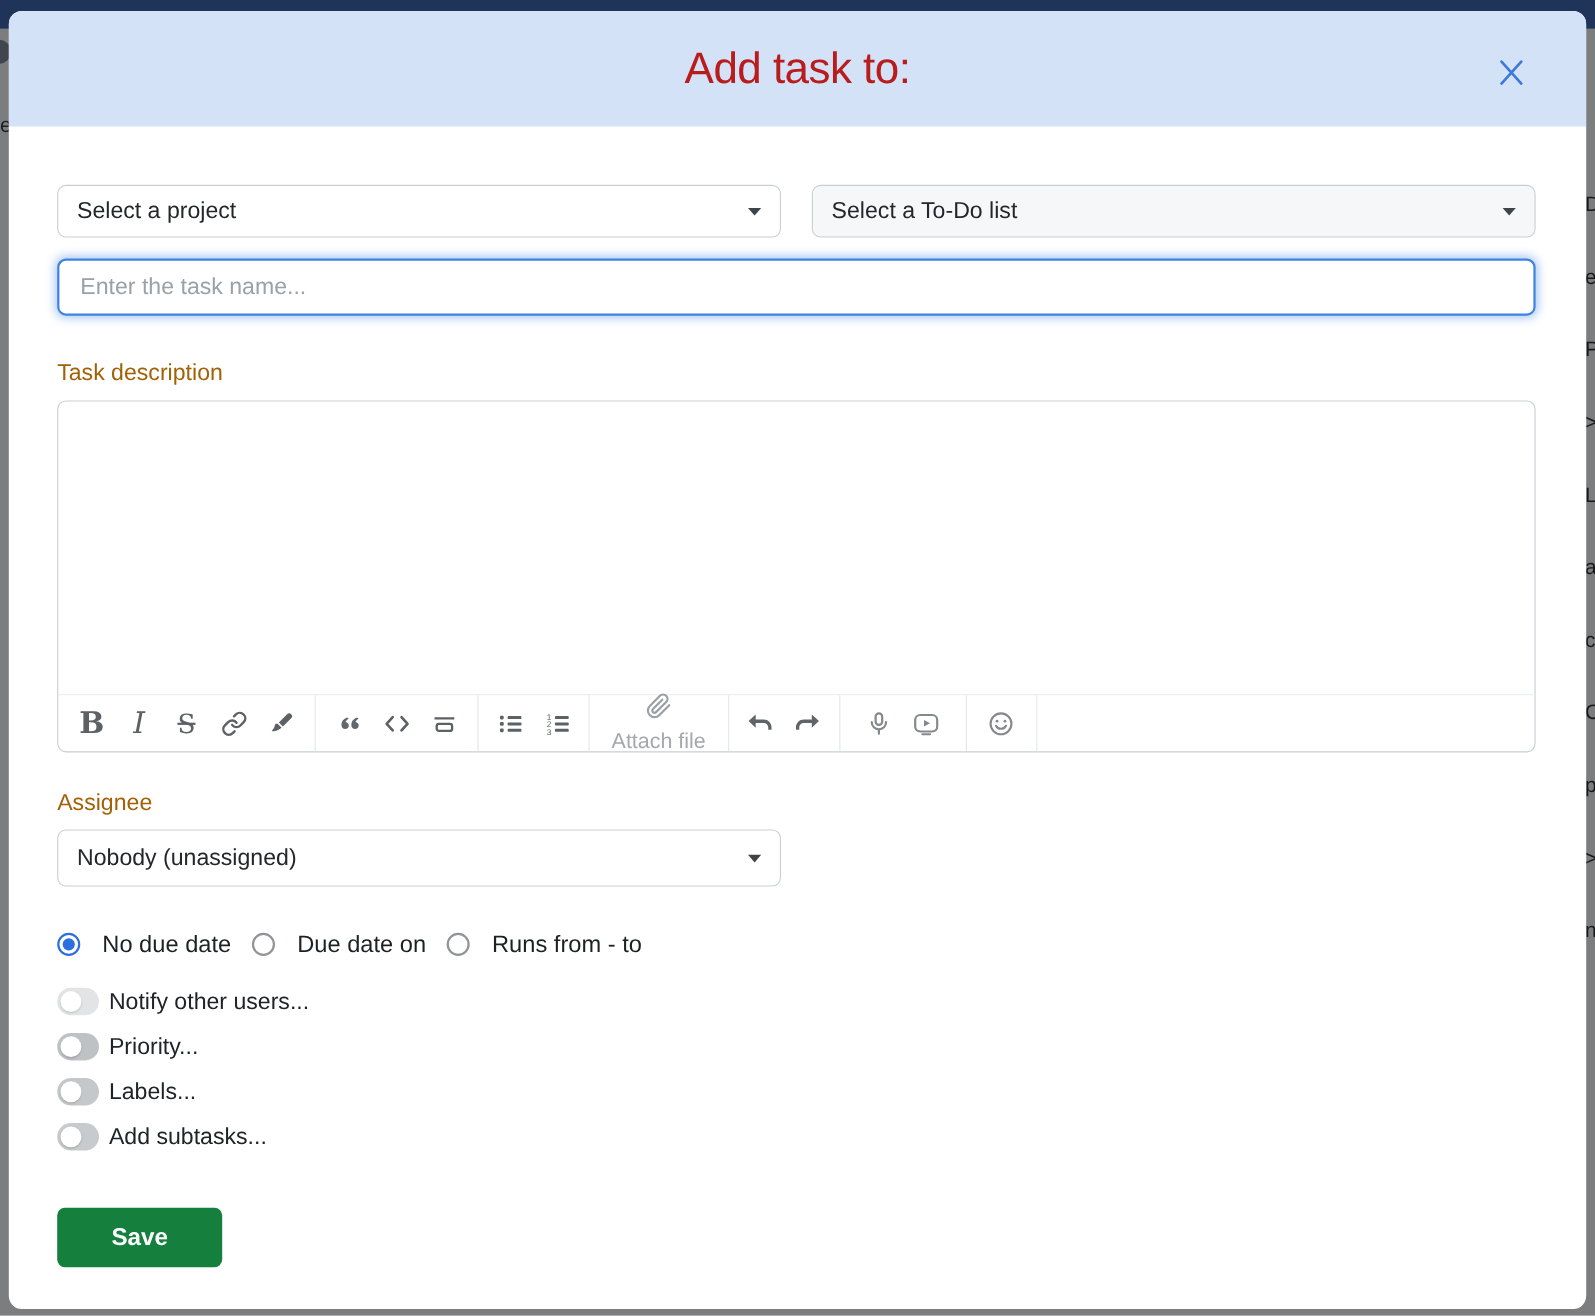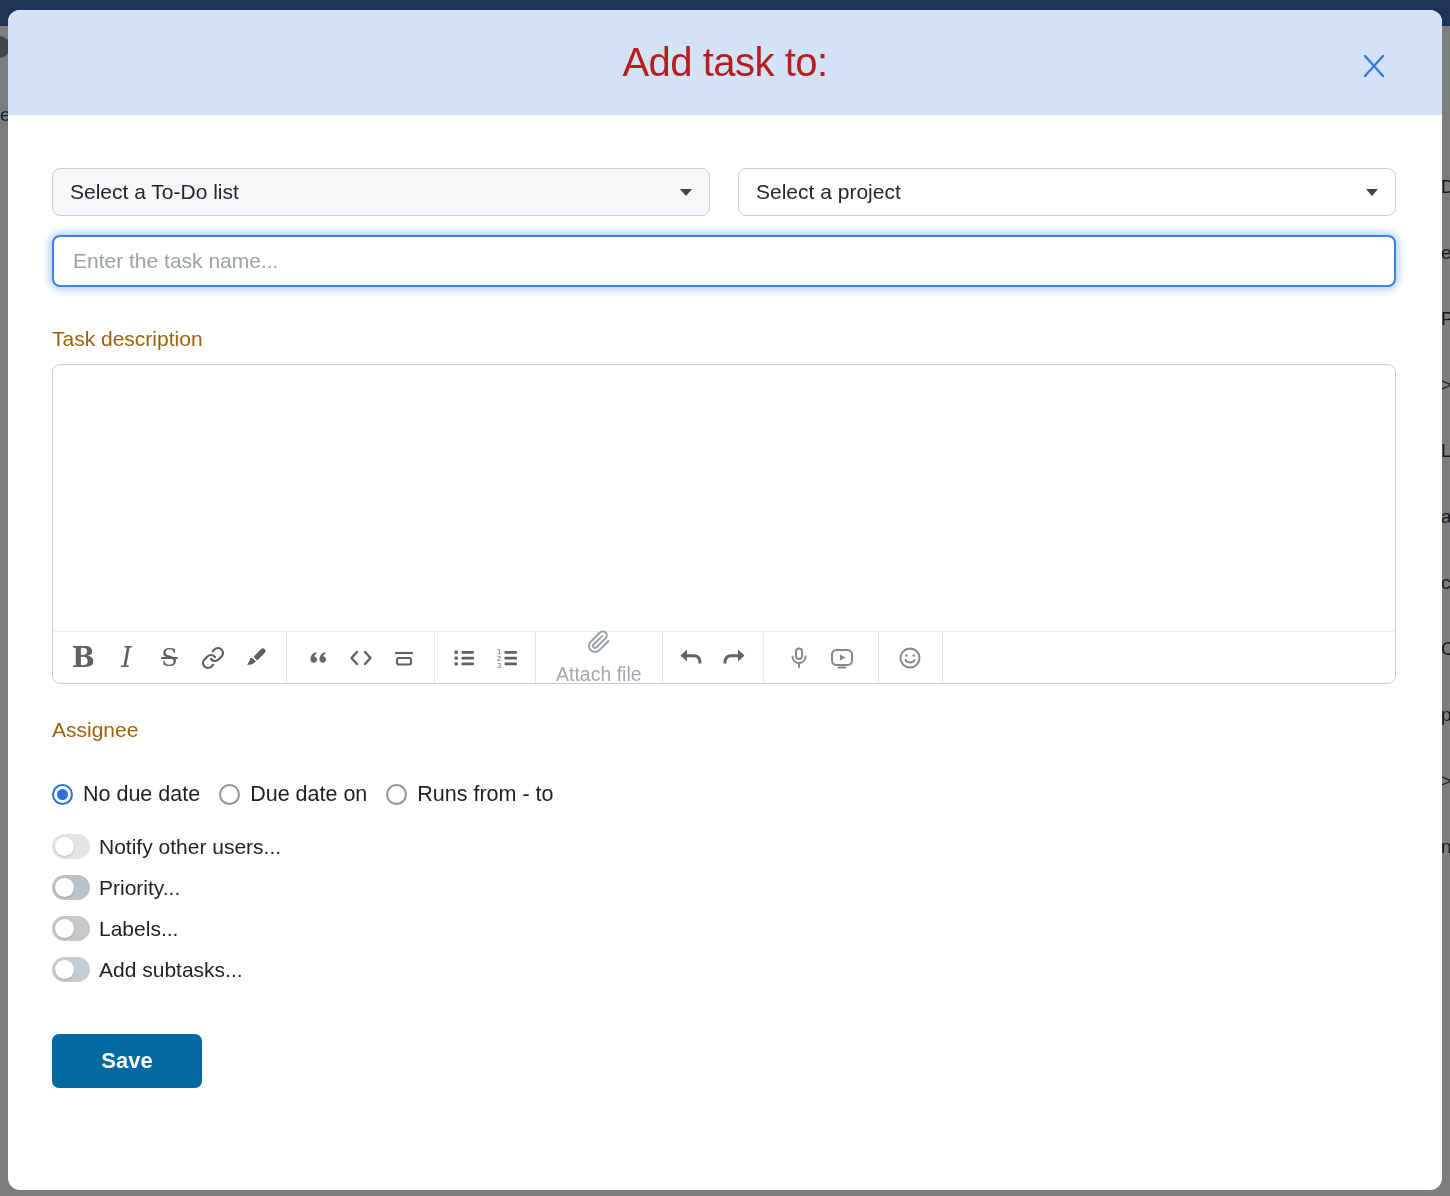--- a/index.html
+++ b/index.html
@@ -63,41 +63,41 @@
   .glyph-i { font-family:"DejaVu Serif",serif; font-size:27px; font-style:italic; }
   .glyph-s { font-family:"DejaVu Serif",serif; font-size:24px; text-decoration:line-through; }
   .attach-btn { display:flex; align-items:center; gap:9px; background:none; border:none; cursor:pointer;flex-direction:column; }
   .attach-label { font-size:19.5px; color:#a3a8ae; }
 
   
   .select-assignee { margin-top:12px; width:658px; height:52px; }
 
   
   .radio-row { margin-top:40px; display:flex; align-items:center; gap:19px; }
-  .radio-item { display:flex; align-items:center; gap:10px; cursor:pointer; }
+  .radio-item { display:flex; align-items:center; gap:20px; cursor:pointer; }
   .radio-circle { width:21px; height:21px; border-radius:50%; border:2px solid #8f9499; background:#fff;
                   display:flex; align-items:center; justify-content:center; }
   .radio-item.selected .radio-circle { border-color:#2d6fe0; }
   .radio-item.selected .radio-circle::after { content:""; width:11px; height:11px; border-radius:50%; background:#2d6fe0; }
   .radio-label { font-size:21.5px; color:#1d2125; }
 
   
   .toggles { margin-top:27px; }
   .toggle-row { display:flex; align-items:center; margin-bottom:16px; cursor:pointer; }
   .toggle-pill { width:38px; height:25px; border-radius:13px; position:relative; }
   .toggle-knob { position:absolute; left:3px; top:3px; width:19px; height:19px; border-radius:50%;
                  background:#fff; box-shadow:0 1px 2px rgba(0,0,0,0.18); }
   .t1 .toggle-pill { background:#e2e4e6; }
   .t2 .toggle-pill { background:#bfc2c5; }
   .t3 .toggle-pill { background:#c5c8ca; }
   .t4 .toggle-pill { background:#c8cbcd; }
   .toggle-label { font-size:21px; color:#202428; margin-left:9px; }
 
   
-  .save-btn { margin-top:36px; width:150px; height:54px; background:#0369a1; color:#fff; border:none;
+  .save-btn { margin-top:36px; width:150px; height:54px; background:#15803d; color:#fff; border:none;
               border-radius:7px; font-size:22px; font-weight:700; cursor:pointer;
               font-family:"Liberation Sans",sans-serif; }
 
   svg { display:block; }
 </style>
 </head>
 <body>
 
 <div class="backdrop-topbar"></div>
 <div class="bg-avatar"></div>
@@ -125,26 +125,26 @@
         <svg width="30" height="30" viewBox="0 0 30 30">
           <path d="M6 5 L24 25 M24 5 L6 25" stroke="#3c79d8" stroke-width="2.4" stroke-linecap="round" fill="none"></path>
         </svg>
       </span>
     </button>
   </div>
 
   <div class="modal-body">
 
     <div class="selects-row">
+      <div class="select select-project">
+        <span class="sel-label">Select a project</span>
+        <span class="caret"></span>
+      </div>
       <div class="select select-todo">
         <span class="sel-label">Select a To-Do list</span>
-        <span class="caret"></span>
-      </div>
-      <div class="select select-project">
-        <span class="sel-label">Select a project</span>
         <span class="caret"></span>
       </div>
     </div>
 
     <input class="task-input" type="text" placeholder="Enter the task name..." style="">
 
     <div class="field-label desc-label">Task description</div>
 
     <div class="editor">
       <div class="editor-area"></div>
@@ -295,20 +295,24 @@
             </span>
           </button>
         </div>
 
         <div class="tgroup g-end"></div>
       </div>
     </div>
 
     <div class="field-label assignee-label">Assignee</div>
 
+    <div class="select select-assignee">
+      <span class="sel-label">Nobody (unassigned)</span>
+      <span class="caret"></span>
+    </div>
 
     <div class="radio-row">
       <div class="radio-item selected">
         <span class="radio-circle"></span>
         <span class="radio-label">No due date</span>
       </div>
       <div class="radio-item">
         <span class="radio-circle"></span>
         <span class="radio-label">Due date on</span>
       </div>

